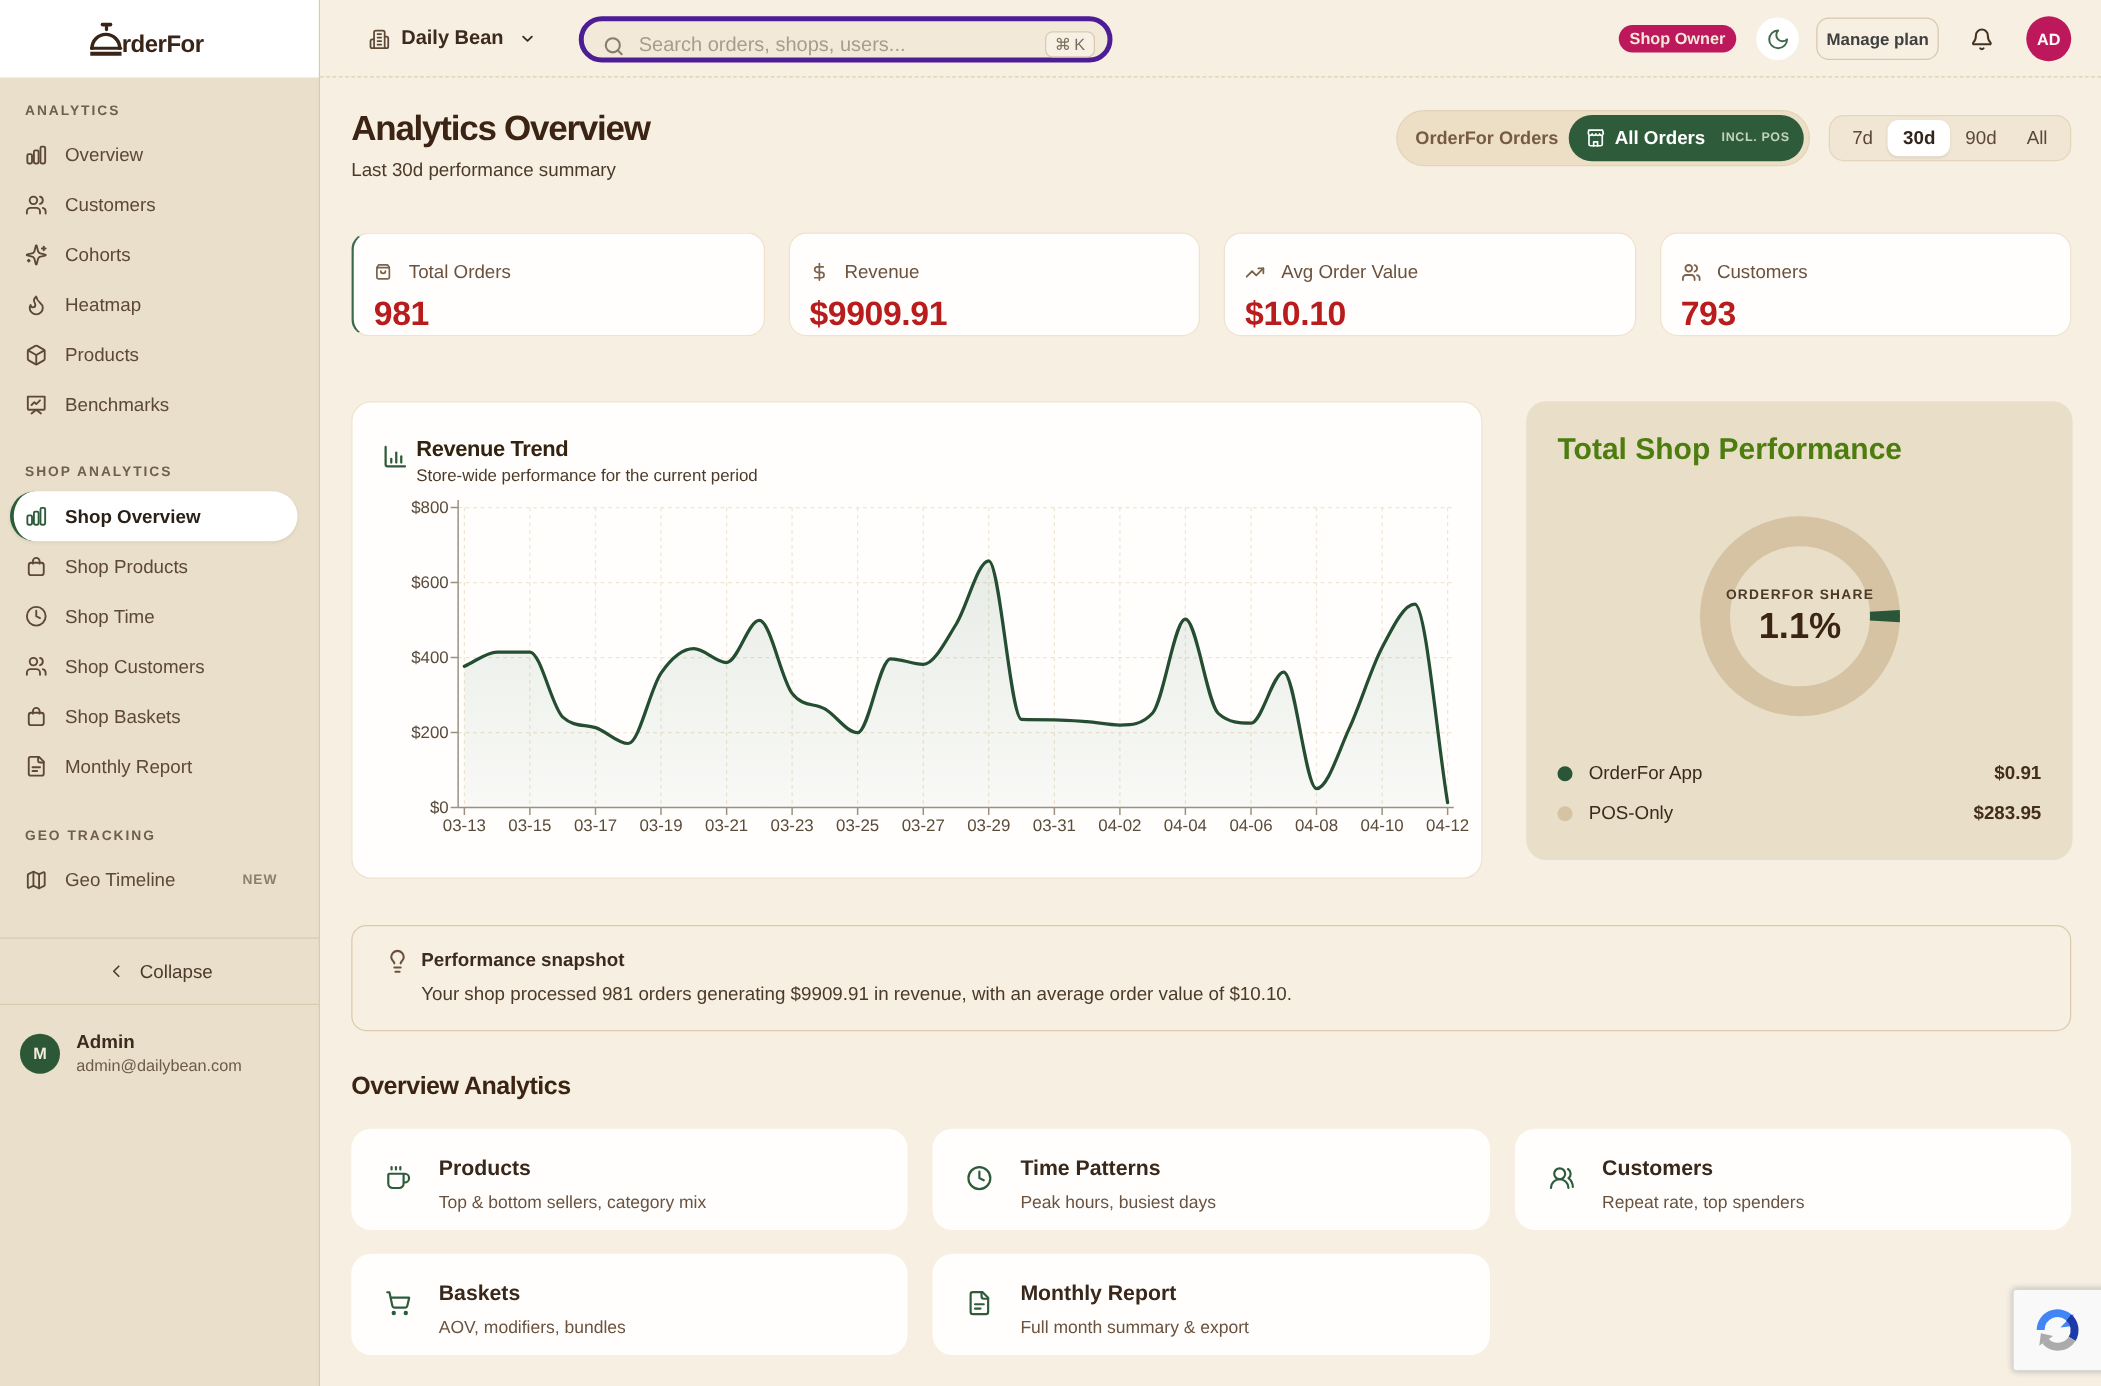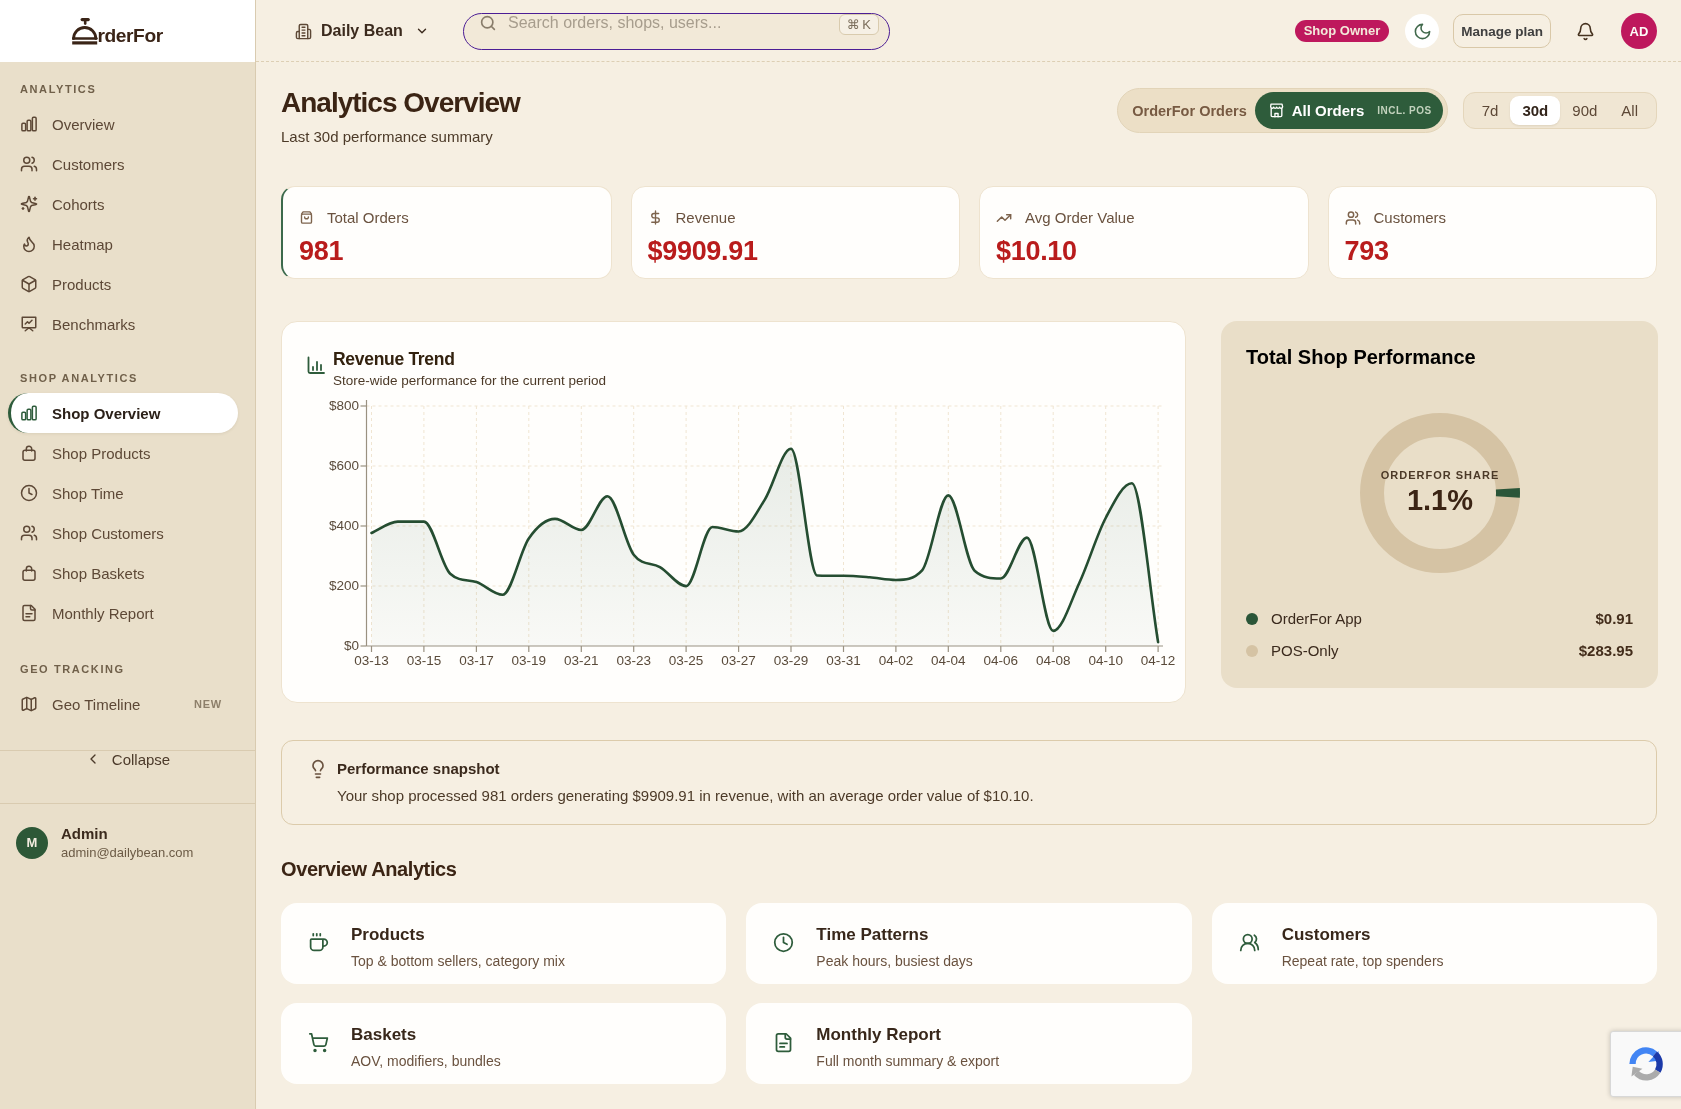--- a/index.html
+++ b/index.html
@@ -9,29 +9,29 @@
 
 .sidebar { position:absolute; left:0; top:0; width:256px; height:1109px; background:#e9dfca; border-right:1px solid #d9cbb0; }
 .side-head { height:62px; background:#ffffff; display:flex; align-items:center; padding-left:72px; }
 .nav { padding:11px 17px 0 8px; }
 .nav-label { font-size:11px; font-weight:bold; letter-spacing:1.6px; color:#70604a; margin-left:12px; height:31px; display:flex; align-items:center; }
 .nav-item { display:flex; align-items:center; height:40px; padding-left:12px; border-radius:20px; color:#5d4836; font-size:15px; }
 .nav-item svg { width:18px; height:18px; margin-right:14px; flex:none; }
 .nav-item.active { background:#ffffff; color:#2b2018; font-weight:bold; border-left:3px solid #2e5c3b; padding-left:9px; box-shadow:0 1px 3px rgba(90,70,40,.10); }
 .nav-item .new { margin-left:auto; margin-right:16px; font-size:11px; font-weight:bold; letter-spacing:.8px; color:#8d7f6a; }
 .side-foot { border-top:1px solid #d9cbb0; border-bottom:1px solid #d9cbb0; margin-top:26px; }
-.collapse { display:flex; align-items:flex-start; justify-content:center; height:52px; color:#4c3a2a; font-size:15px; gap:11px; }
+.collapse { display:flex; align-items:center; justify-content:center; height:52px; color:#4c3a2a; font-size:15px; gap:11px; }
 .admin { display:flex; align-items:center; padding:21px 16px 0; }
 .admin-av { width:32px; height:32px; border-radius:50%; background:#2d5837; color:#f3ece0; font-size:13px; font-weight:bold; display:flex; align-items:center; justify-content:center; margin-right:13px; flex:none; }
 .admin .nm { font-size:15px; font-weight:bold; color:#3b2a1d; }
 .admin .em { font-size:13px; color:#6c5b46; margin-top:3px; }
 
 .topbar { position:absolute; left:256px; top:0; width:1425px; height:62px; border-bottom:1px dashed #ddcfb4; }
 .shopsel { position:absolute; left:39px; top:0; height:62px; display:flex; align-items:center; gap:9px; font-size:16px; font-weight:bold; color:#3b2a1d; }
-.search { position:absolute; left:207px; top:13px; width:427px; height:37px; background:#f2e9d8; border:1px solid #4c1d95; border-radius:19px; display:flex; align-items:flex-start; padding:0 10px 0 15px; }
+.search { position:absolute; left:207px; top:13px; width:427px; height:37px; background:#f2e9d8; border:4px solid #4c1d95; border-radius:19px; display:flex; align-items:flex-end; padding:0 10px 0 15px; }
 .search .ph { color:#a79d8d; font-size:16px; margin-left:11px; }
 .kbd { margin-left:auto; border:1px solid #d9cbae; border-radius:6px; background:rgba(255,255,255,.35); color:#7b6e5c; font-size:13px; padding:2px 7px; }
 .top-right { position:absolute; right:24px; top:0; height:62px; display:flex; align-items:center; }
 .owner-pill { background:#be185d; color:#f3e9da; font-size:13px; font-weight:bold; border-radius:11px; padding:3px 9px 4px; }
 .moon-btn { width:34px; height:34px; border-radius:50%; background:#ffffff; display:flex; align-items:center; justify-content:center; margin-left:16px; }
 .manage { height:34px; border:1px solid #d9c8a8; border-radius:10px; font-size:13.5px; font-weight:bold; color:#404040; display:flex; align-items:center; padding:0 7px; margin-left:14px; }
 .bellwrap { margin-left:25px; display:flex; }
 .avatar { width:36px; height:36px; border-radius:50%; background:#be185d; color:#fdfcf8; font-size:13px; font-weight:bold; display:flex; align-items:center; justify-content:center; margin-left:26px; }
 
 .main { position:absolute; left:256px; top:62px; width:1425px; height:1047px; }
@@ -40,30 +40,30 @@
 .hdr-right { position:absolute; right:24px; top:26px; display:flex; align-items:center; gap:15px; }
 .src-toggle { display:flex; align-items:center; background:#ecdfc6; border:1px solid #e2d4b8; border-radius:23px; height:45px; padding:4px; }
 .src-a { font-size:14.5px; font-weight:bold; color:#775a42; padding:0 8px 0 10px; }
 .src-b { background:#2e5c3b; border-radius:19px; height:37px; display:flex; align-items:center; padding:0 11px 0 13px; color:#ffffff; font-size:15px; font-weight:bold; gap:7px; }
 .src-b .pos { font-size:10px; font-weight:bold; letter-spacing:.5px; color:#c2d2bd; margin-left:6px; }
 .range { display:flex; align-items:center; background:#f0e6d3; border:1px solid #e4d6bb; border-radius:12px; height:37px; padding:3px 6px; align-self:center; }
 .range div { font-size:15px; color:#5d4836; padding:0 12px; height:29px; display:flex; align-items:center; border-radius:9px; }
 .range .on { background:#ffffff; color:#32241a; font-weight:bold; box-shadow:0 1px 2px rgba(90,70,40,.12); }
 
 .stats { position:absolute; top:124px; left:25px; right:24px; display:flex; gap:19px; }
-.stat { background:#fffefc; border:1px solid #eee3cf; border-radius:14px; height:93px; flex:1; padding:22px 16px 0; }
+.stat { background:#fffefc; border:1px solid #eee3cf; border-radius:14px; height:83px; flex:1; padding:22px 16px 0; }
 .stat.first { border-left:2px solid #3c6a4c; }
 .stat .lab { display:flex; align-items:center; gap:13px; font-size:15px; color:#6a523f; }
 .stat .lab svg { color:#7d634c; }
 .stat .val { font-size:27px; font-weight:bold; color:#b91c1c; margin-top:10px; letter-spacing:-.3px; }
 
 .row2 { position:absolute; top:259px; left:25px; }
 .chart-card { position:absolute; left:0; top:0; width:905px; height:382px; background:#fffefc; border:1px solid #eee3cf; border-radius:16px; }
 .perf { position:absolute; left:940px; top:0; width:437px; height:367px; background:#e9dec8; border-radius:16px; }
-.perf h2 { font-size:20px; font-weight:bold; color:#000000; position:absolute; left:25px; top:25px; }
+.perf h2 { font-size:24px; font-weight:bold; color:#4d7c0f; position:absolute; left:25px; top:25px; }
 .legend { position:absolute; left:25px; right:25px; display:flex; align-items:center; font-size:15px; color:#3b2a1d; }
 .legend .dot { width:12px; height:12px; border-radius:50%; margin-right:13px; flex:none; }
 .legend .amt { margin-left:auto; font-weight:bold; color:#432d1b; }
 
 .snap { position:absolute; top:678px; left:25px; right:24px; border:1px solid #dccbab; border-radius:12px; height:85px; padding:17px 0 0 26px; display:flex; }
 .snap .tt { font-size:15px; font-weight:bold; color:#3b2a1d; margin-top:2px; }
 .snap .bd { font-size:15px; color:#4c3a28; margin-top:10px; }
 .snap svg { margin:1px 9px 0 0; color:#6a523f; }
 
 h3 { position:absolute; top:796px; left:25px; font-size:20px; font-weight:bold; color:#3b2414; letter-spacing:-.4px; }

